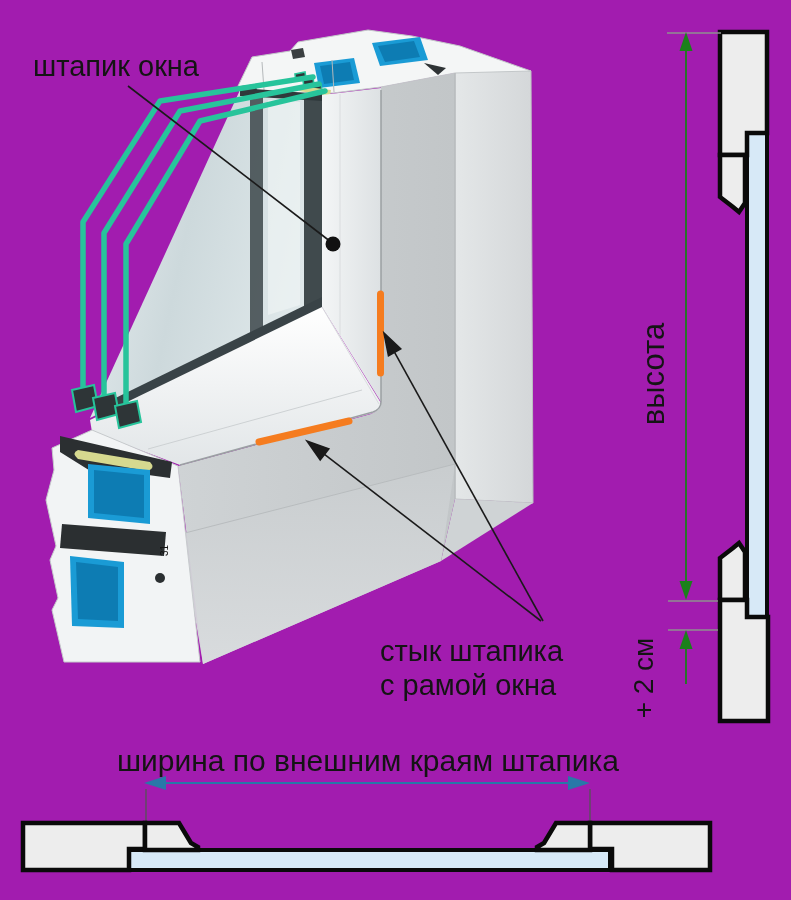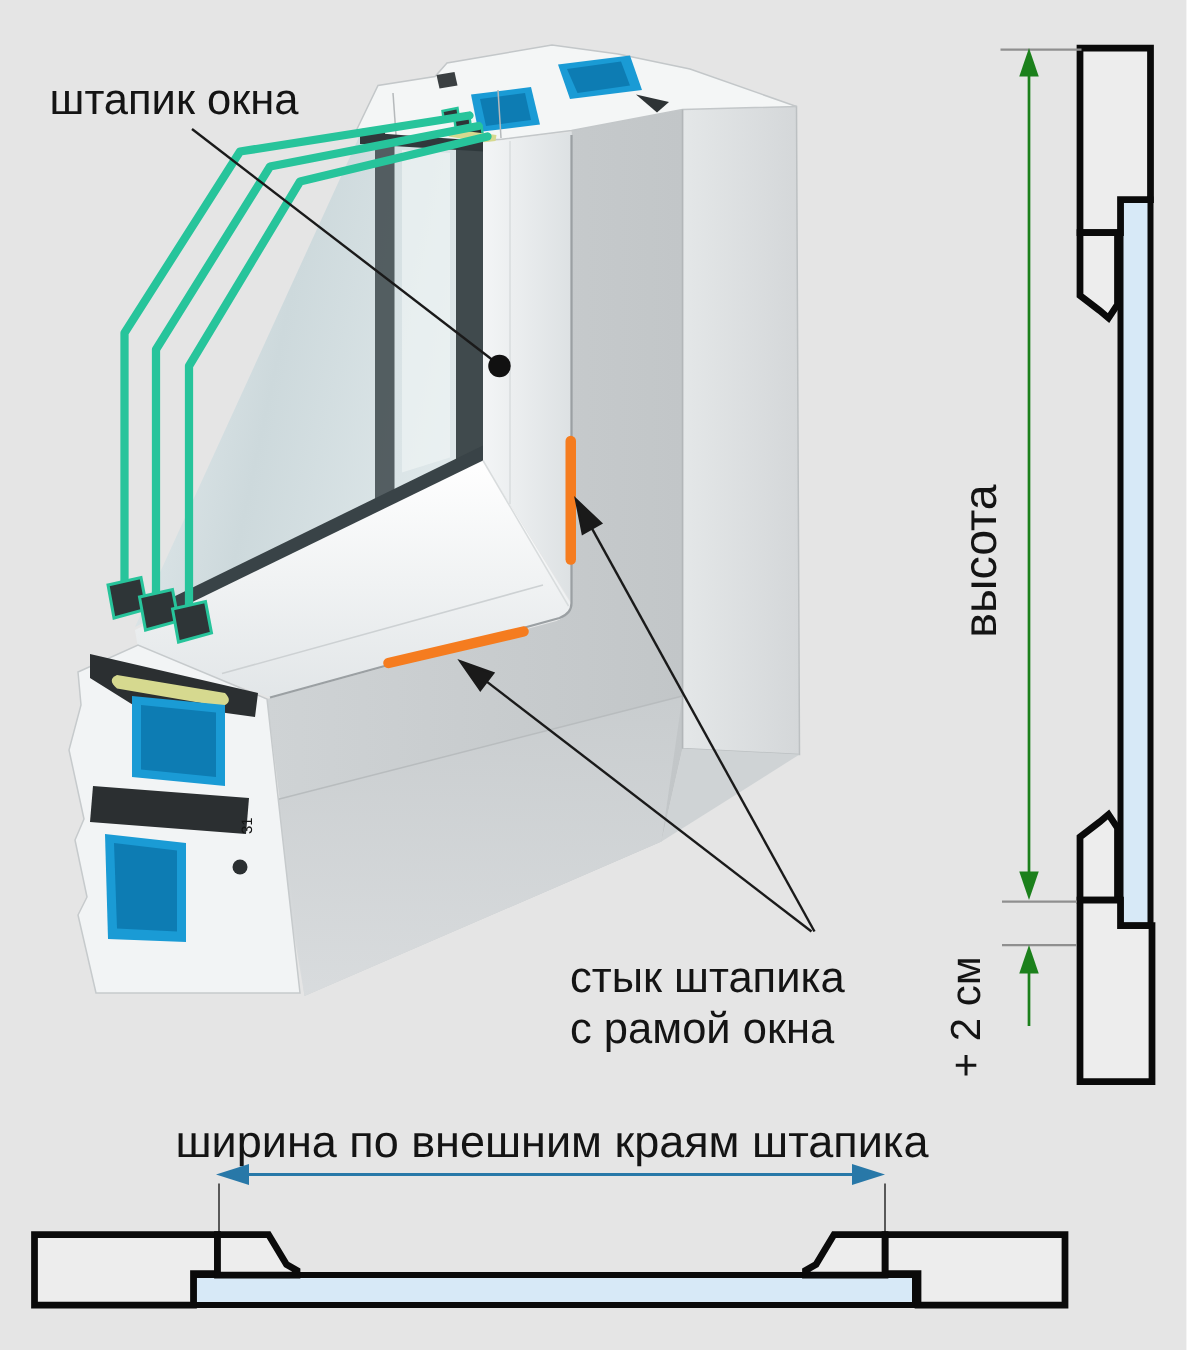--- a/index.html
+++ b/index.html
@@ -1,16 +1,16 @@
 <!DOCTYPE html>
 <html><head>
 <meta charset="utf-8">
 <style>
   html,body{margin:0;padding:0;background:#fff;}
-  .canvas{position:relative;width:791px;height:900px;background:#e5e5e5;overflow:hidden;
+  .canvas{position:relative;width:791px;height:900px;background:#a21caf;overflow:hidden;
           font-family:"Liberation Sans", sans-serif;}
   svg{display:block;}
   text{fill:#141414;}
   .lbl{font-family:"Liberation Sans", sans-serif;}
 </style>
 </head>
 <body>
 
 <div class="canvas">
 <svg width="791" height="900" viewBox="0 0 791 900">

